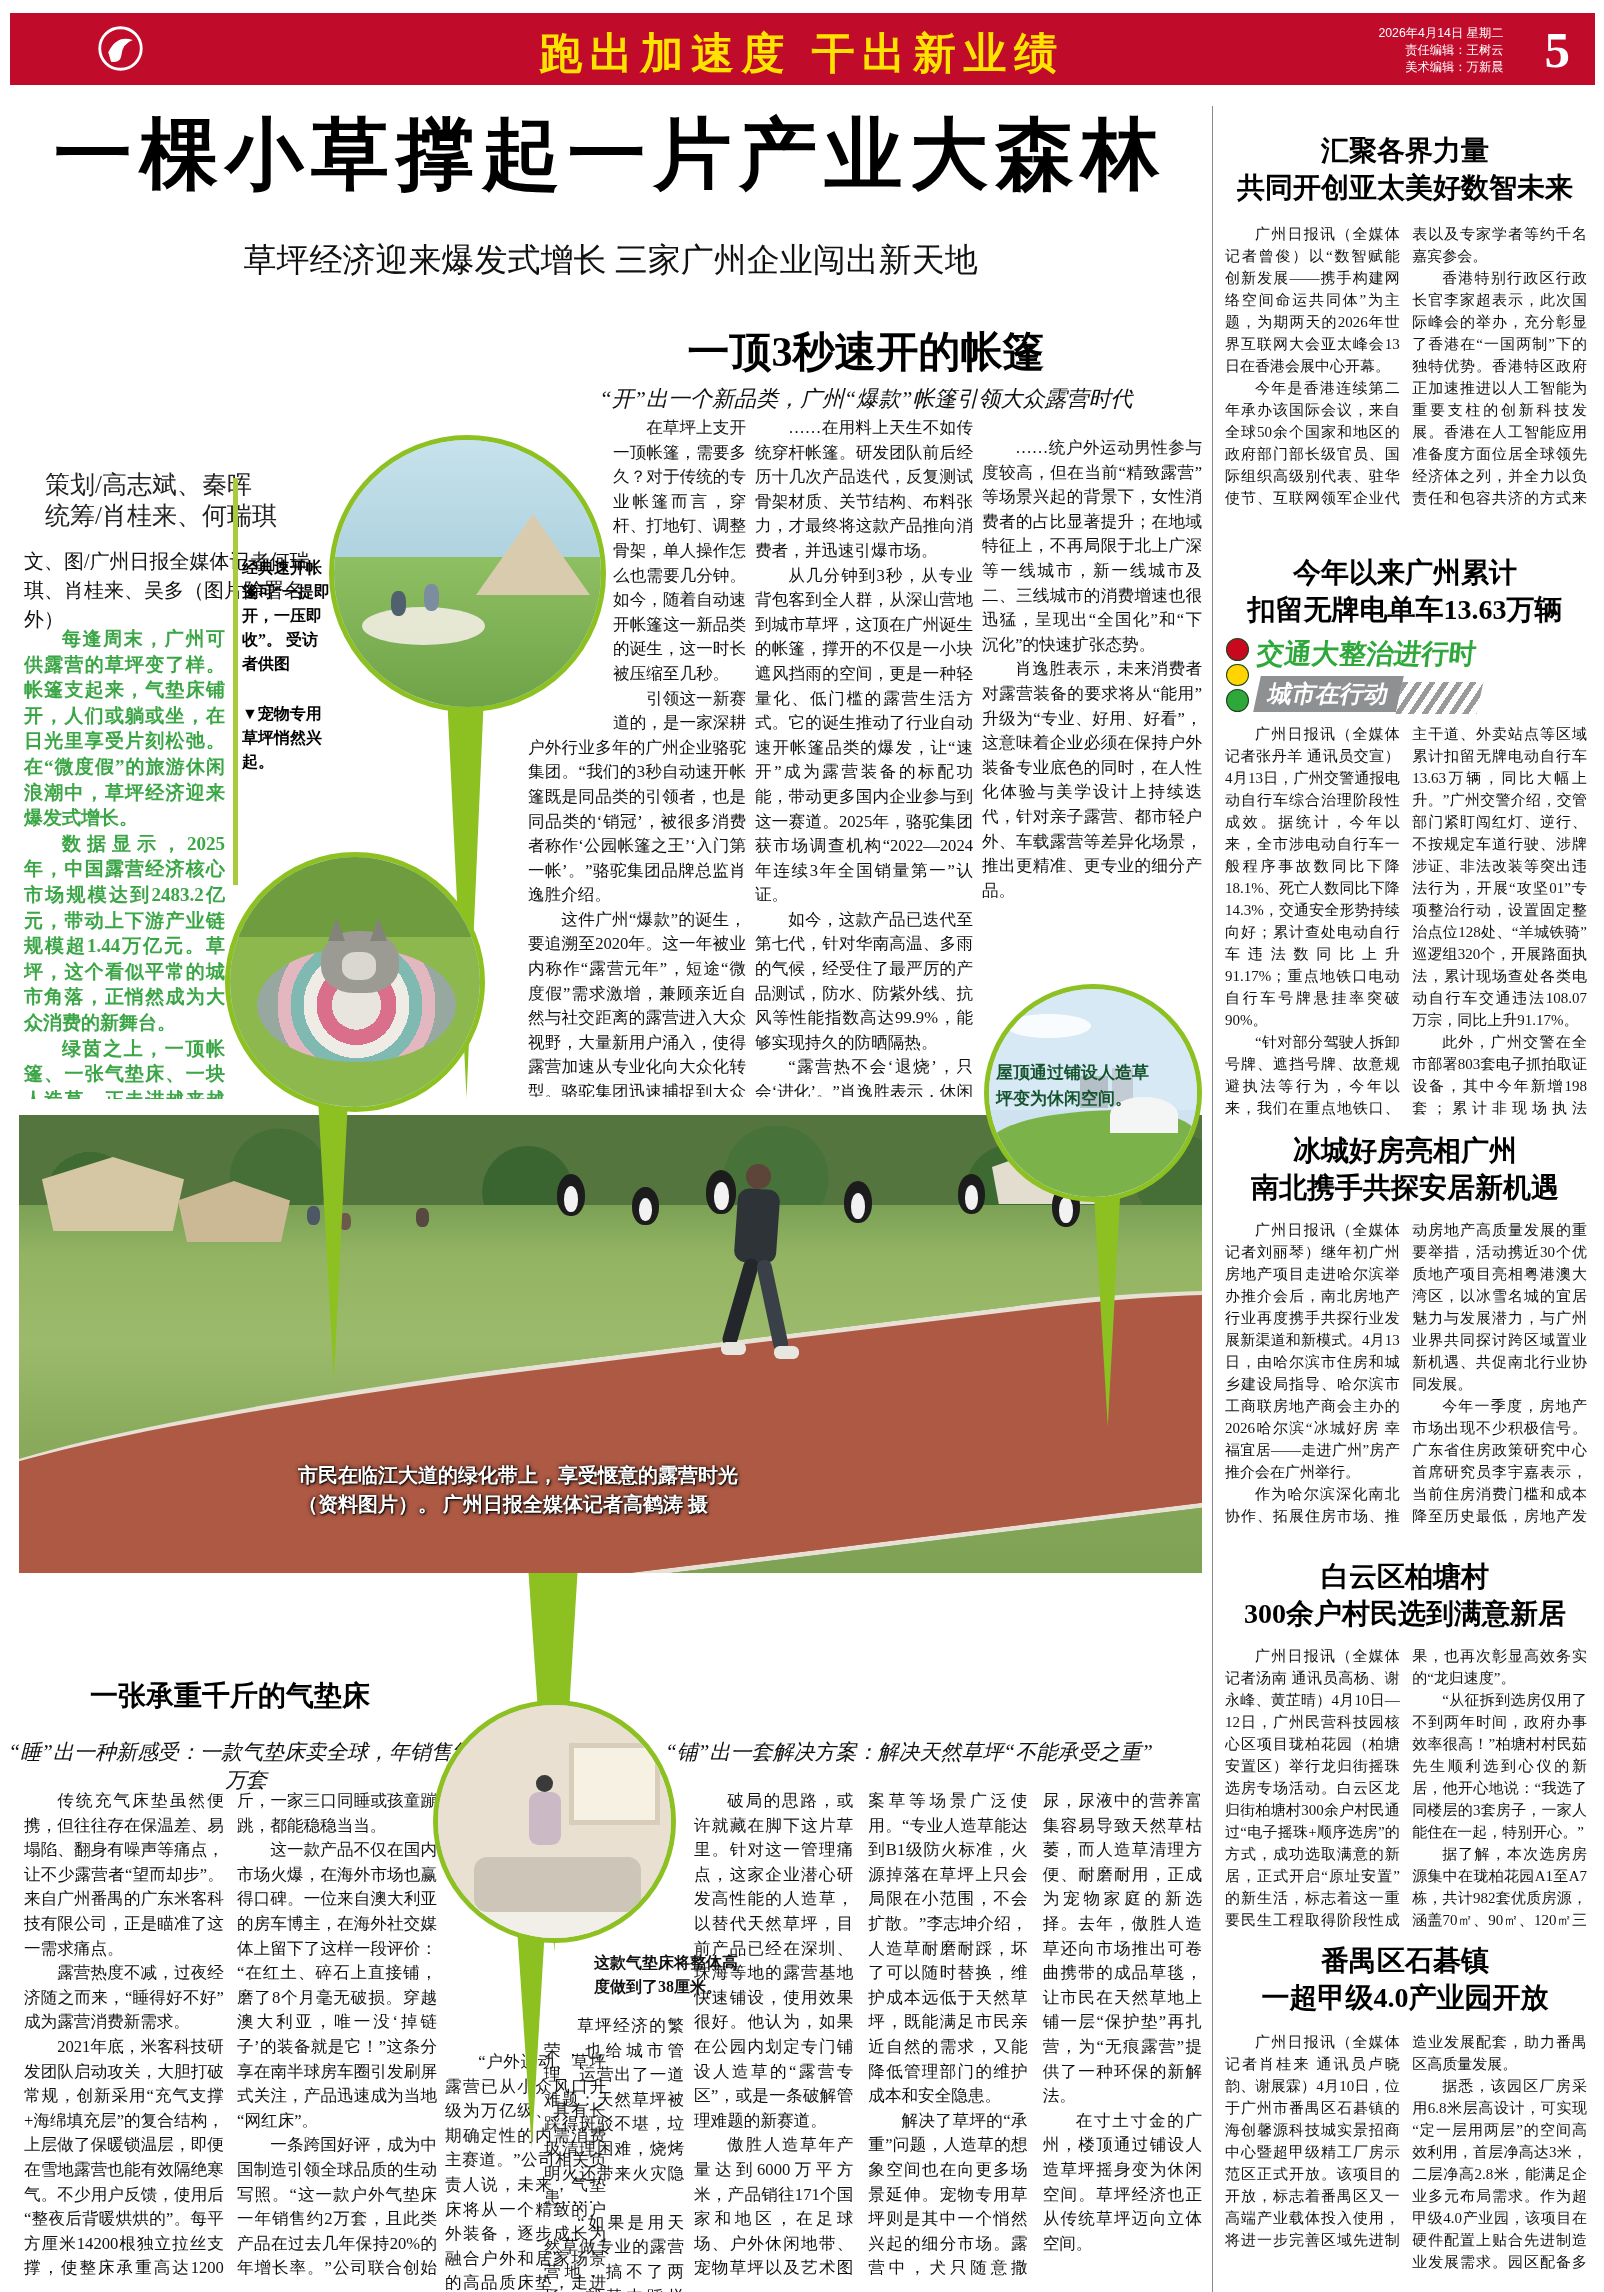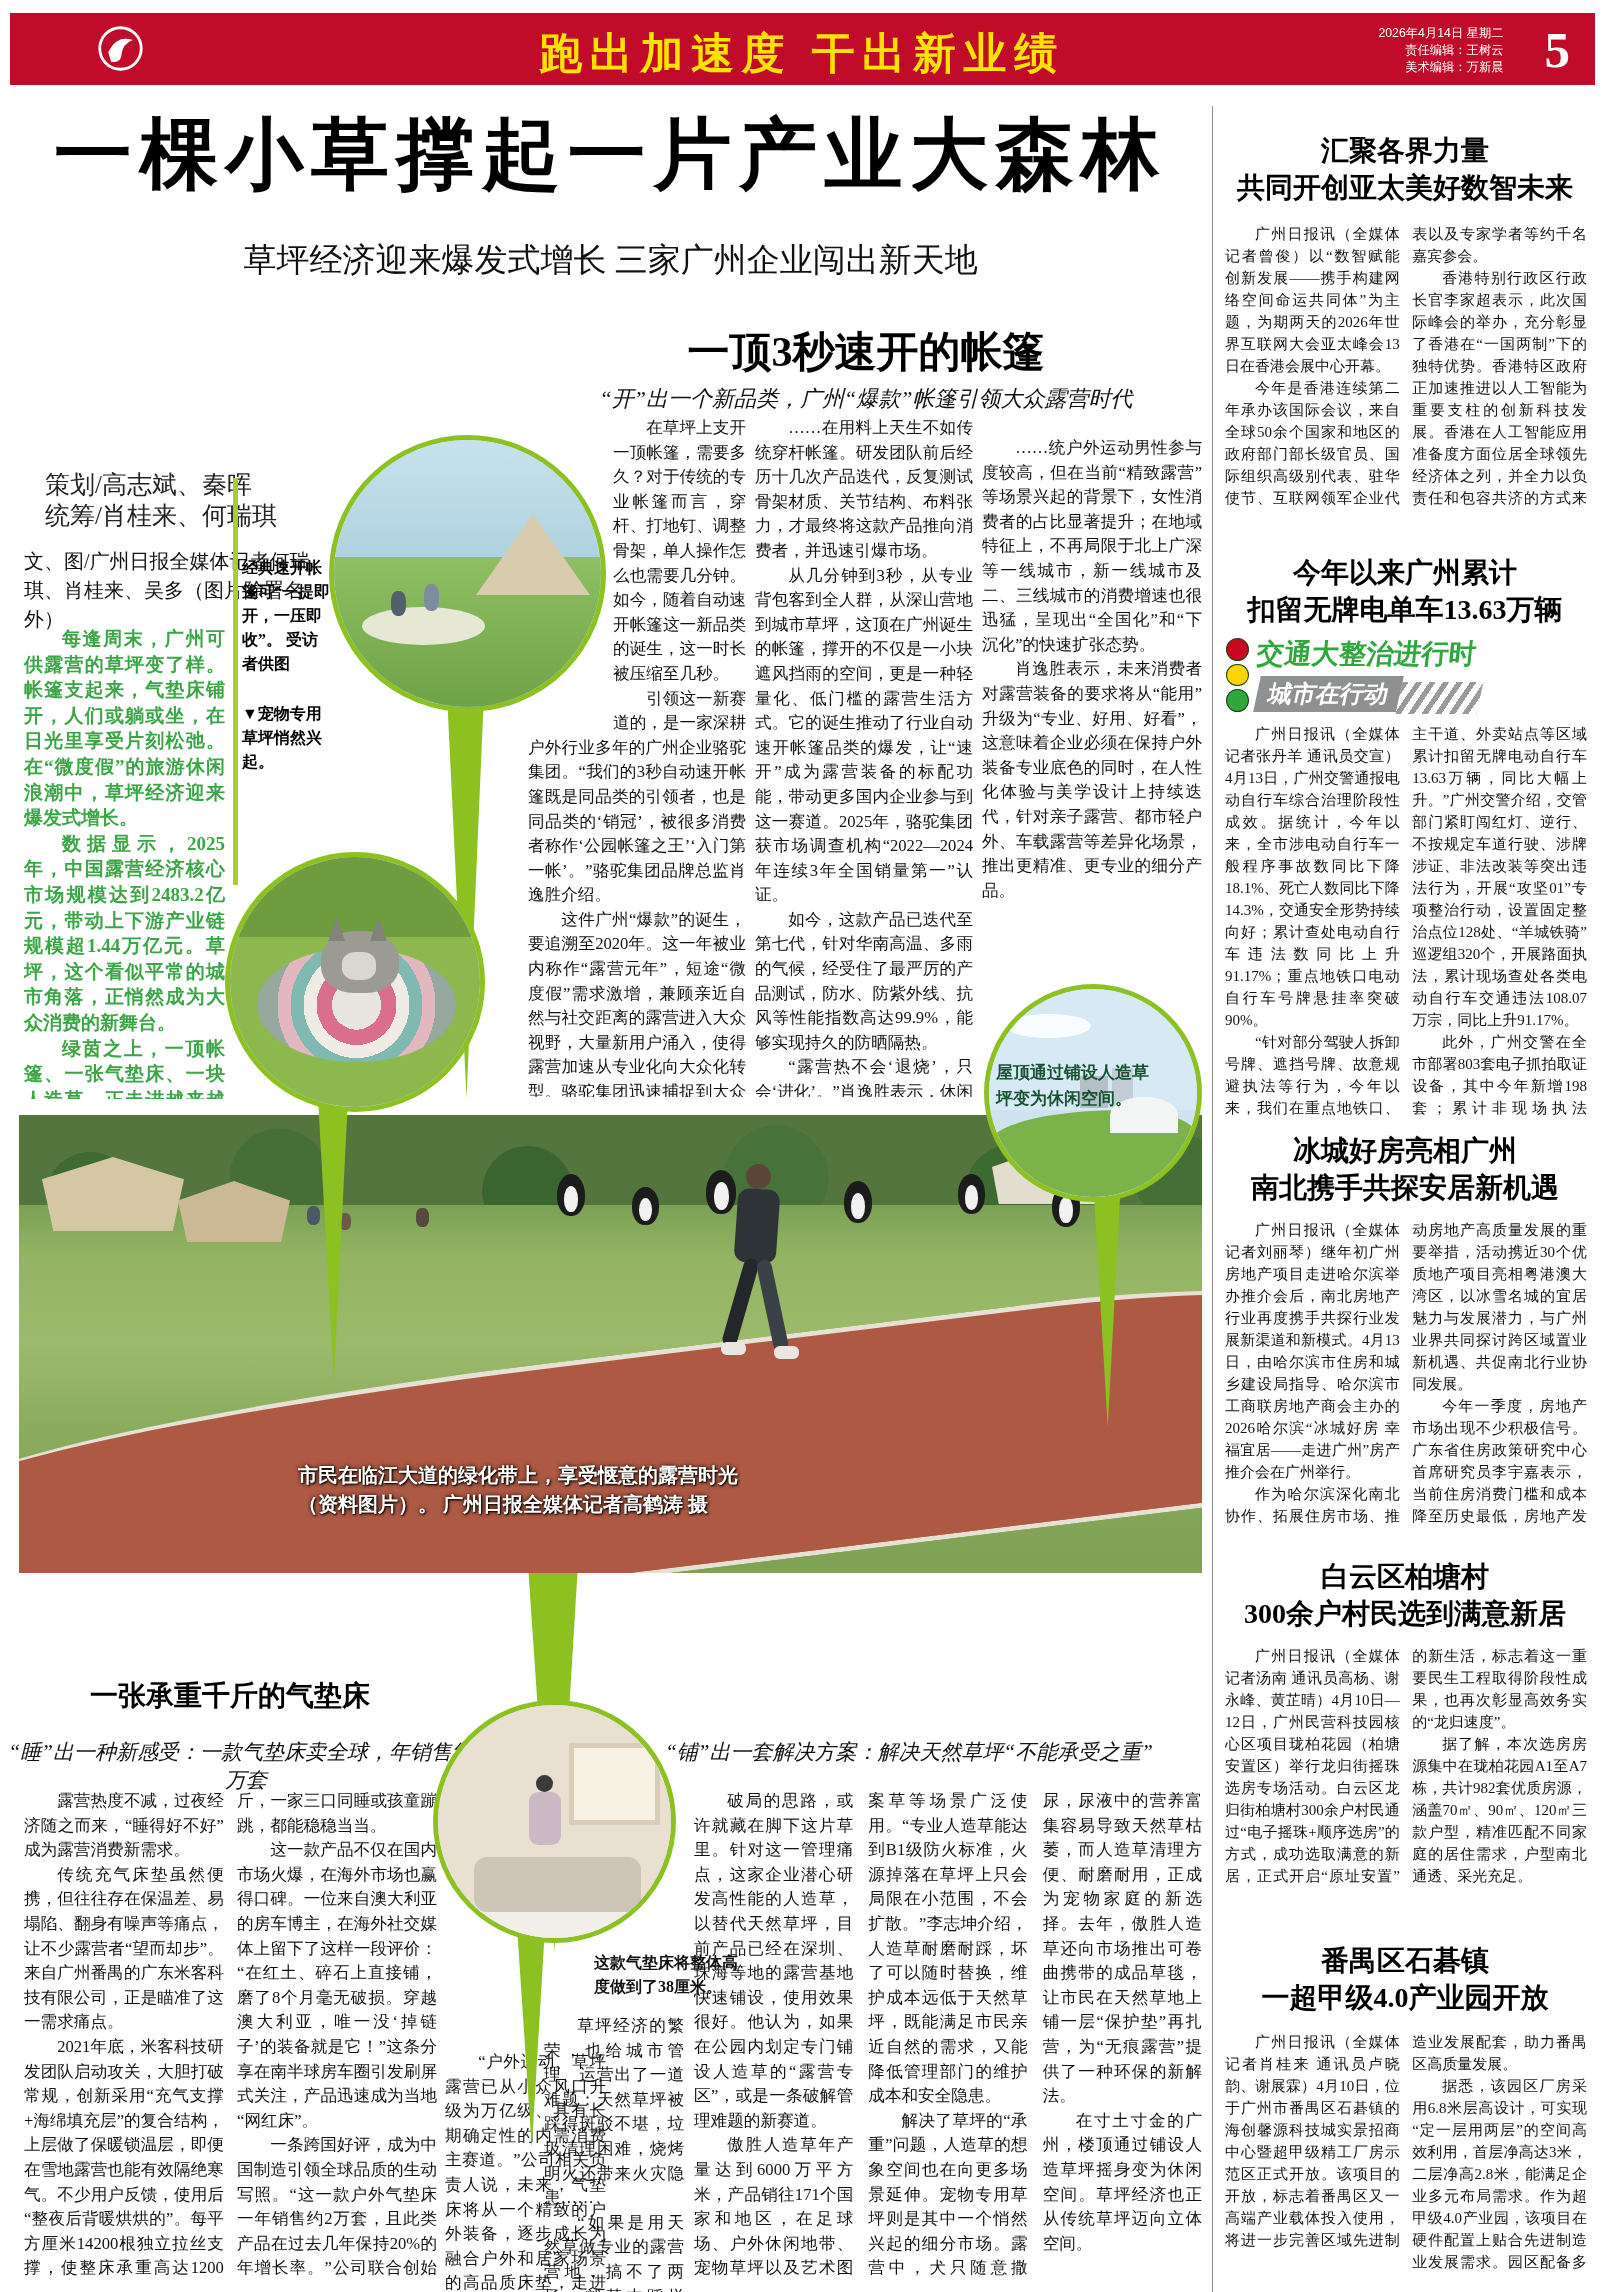--- a/index.html
+++ b/index.html
@@ -203,22 +203,22 @@
     <div class="abs" style="left:714px;top:142px;width:15px;height:91px;background:#23272b;transform:rotate(16deg);border-radius:7.6px"></div>
     <div class="abs" style="left:746px;top:144px;width:15px;height:93px;background:#3a4047;transform:rotate(-12deg);border-radius:7.6px"></div>
     <div class="abs" style="left:702px;top:227px;width:24.6px;height:13.2px;background:#e8e6e0;border-radius:5.7px"></div>
     <div class="abs" style="left:755px;top:231px;width:24.6px;height:13.2px;background:#e8e6e0;border-radius:5.7px"></div>
     <div class="photo-caption">市民在临江大道的绿化带上，享受惬意的露营时光（资料图片）。 广州日报全媒体记者高鹤涛 摄</div>
   </div>
 
   <h2 class="abs b-title" style="left:24px;width:412px;margin:0">一张承重千斤的气垫床</h2>
   <div class="abs b-sub" style="left:0;width:492px">“睡”出一种新感受：一款气垫床卖全球，年销售约2万套</div>
   <div class="abs body-text cols2" style="left:24px;top:1789px;width:413px;height:503px">
+      <p>传统充气床垫虽然便携，但往往存在保温差、易塌陷、翻身有噪声等痛点，让不少露营者“望而却步”。来自广州番禺的广东米客科技有限公司，正是瞄准了这一需求痛点。</p>
       <p>露营热度不减，过夜经济随之而来，“睡得好不好”成为露营消费新需求。</p>
-      <p>传统充气床垫虽然便携，但往往存在保温差、易塌陷、翻身有噪声等痛点，让不少露营者“望而却步”。来自广州番禺的广东米客科技有限公司，正是瞄准了这一需求痛点。</p>
       <p>2021年底，米客科技研发团队启动攻关，大胆打破常规，创新采用“充气支撑+海绵填充层”的复合结构，上层做了保暖锁温层，即便在雪地露营也能有效隔绝寒气。不少用户反馈，使用后“整夜后背暖烘烘的”。每平方厘米14200根独立拉丝支撑，使整床承重高达1200斤，一家三口同睡或孩童蹦跳，都能稳稳当当。</p>
       <p>这一款产品不仅在国内市场火爆，在海外市场也赢得口碑。一位来自澳大利亚的房车博主，在海外社交媒体上留下了这样一段评价：“在红土、碎石上直接铺，磨了8个月毫无破损。穿越澳大利亚，唯一没‘掉链子’的装备就是它！”这条分享在南半球房车圈引发刷屏式关注，产品迅速成为当地“网红床”。</p>
       <p>一条跨国好评，成为中国制造引领全球品质的生动写照。“这一款户外气垫床一年销售约2万套，且此类产品在过去几年保持20%的年增长率。”公司联合创始人高峰表示，围绕露营场景，开发了多款车载床垫系列，年销售量预计3万套以上。帐篷、露营桌椅、露营车等配件产品线已形成矩阵，年销量超50万件。2023年，公司获评省级专精特新中小企业。</p>
     </div>
   <div class="abs body-text" style="left:445px;top:2050px;width:161px;height:242px">
       <p>“户外运动、草坪露营已从小众风口升级为万亿级、具有长期确定性的内需消费主赛道。”公司相关负责人说，未来，气垫床将从一个精致的户外装备，逐步成长为融合户外和居家场景的高品质床垫，走进更多家庭，作为临时客床、儿童游戏床，成为睡眠系统的核心组件之一。</p>
     </div>
 
   <div class="abs blade" style="left:519px;top:1573px;width:68px;height:379px;z-index:2"></div>
   <div class="abs blade" style="left:511px;top:1921px;width:40px;height:227px;z-index:2"></div>
@@ -288,20 +288,21 @@
       <p>作为哈尔滨深化南北协作、拓展住房市场、推动房地产高质量发展的重要举措，活动携近30个优质地产项目亮相粤港澳大湾区，以冰雪名城的宜居魅力与发展潜力，与广州业界共同探讨跨区域置业新机遇、共促南北行业协同发展。</p>
       <p>今年一季度，房地产市场出现不少积极信号。广东省住房政策研究中心首席研究员李宇嘉表示，当前住房消费门槛和成本降至历史最低，房地产发展底层逻辑已从“铺摊子、重增长”转向“提品质、重特色”；哈尔滨的冰雪、异域风情等独特禀赋可通过文旅与地产融合激活市场，广州与哈尔滨在资源、发展阶段上高度互补，可构建“南企北投、北人南居”双向赋能格局，两地房地产发展，核心都在于打造安全、舒适、绿色、智慧的“好房子”，希望两地携手以特色为翼、互补为桥，开启房地产发展新篇章。</p>
     </div>
 
   <div class="abs sb-title" style="top:1558px">
     <div>白云区柏塘村</div>
     <div>300余户村民选到满意新居</div>
   </div>
   <div class="abs sb-body" style="top:1645px;height:290px">
       <p>广州日报讯（全媒体记者汤南 通讯员高杨、谢永峰、黄芷晴）4月10日—12日，广州民营科技园核心区项目珑柏花园（柏塘安置区）举行龙归街摇珠选房专场活动。白云区龙归街柏塘村300余户村民通过“电子摇珠+顺序选房”的方式，成功选取满意的新居，正式开启“原址安置”的新生活，标志着这一重要民生工程取得阶段性成果，也再次彰显高效务实的“龙归速度”。</p>
+      <p>“从征拆到选房仅用了不到两年时间，政府办事效率很高！”柏塘村村民茹先生顺利选到心仪的新居，他开心地说：“我选了同楼层的3套房子，一家人能住在一起，特别开心。”</p>
       <p>据了解，本次选房房源集中在珑柏花园A1至A7栋，共计982套优质房源，涵盖70㎡、90㎡、120㎡三款户型，精准匹配不同家庭的居住需求，户型南北通透、采光充足。</p>
     </div>
 
   <div class="abs sb-title" style="top:1942px">
     <div>番禺区石碁镇</div>
     <div>一超甲级4.0产业园开放</div>
   </div>
   <div class="abs sb-body" style="top:2031px;height:248px">
       <p>广州日报讯（全媒体记者肖桂来 通讯员卢晓韵、谢展霖）4月10日，位于广州市番禺区石碁镇的海创馨源科技城实景招商中心暨超甲级精工厂房示范区正式开放。该项目的开放，标志着番禺区又一高端产业载体投入使用，将进一步完善区域先进制造业发展配套，助力番禺区高质量发展。</p>
       <p>据悉，该园区厂房采用6.8米层高设计，可实现“定一层用两层”的空间高效利用，首层净高达3米，二层净高2.8米，能满足企业多元布局需求。作为超甲级4.0产业园，该项目在硬件配置上贴合先进制造业发展需求。园区配备多台大吨位客货梯，其中5吨级大货梯配置充足，并设置8.2米×1.6米超大吊装口，解决大型设备吊运难题；采用人货分流设计，保障生产、物流、通行的有序高效。</p>

